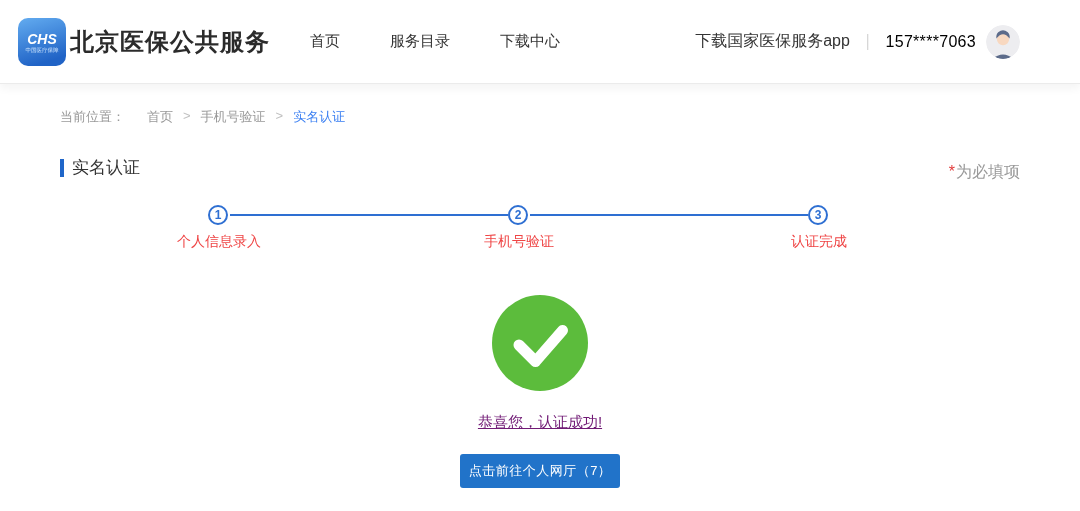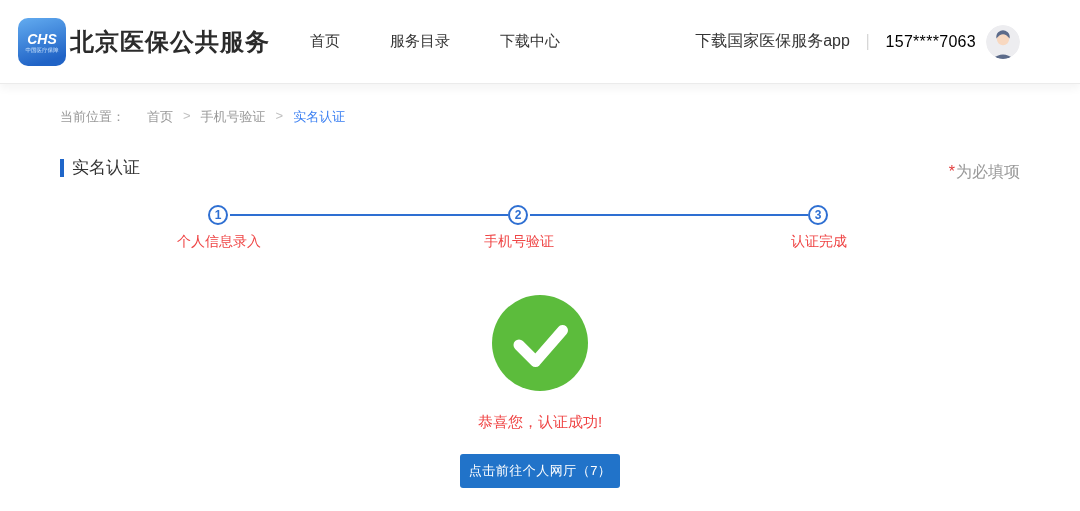--- a/index.html
+++ b/index.html
@@ -39,21 +39,21 @@
   .step { position:relative; flex:0 0 auto; width:22px; }
   .step-circle { width:20px; height:20px; border:2px solid #2e6fd2; border-radius:50%;
     color:#2e6fd2; font-size:12px; font-weight:700; line-height:16px; text-align:center; background:#fff; }
   .step-label { position:absolute; top:28px; left:50%; transform:translateX(-50%);
     white-space:nowrap; font-size:14px; color:#ef4444; }
   .step-line { flex:1 1 auto; height:2px; background:#2e6fd2; margin-top:9px; }
 
   
   .result { margin-top:70px; text-align:center; }
   .check-wrap { display:inline-block; width:96px; height:96px; }
-  .result-message { margin-top:18px; font-size:15px; color:#ef4444; }
+  .result-message { margin-top:18px; font-size:15px; color:#701a75;text-decoration:underline; }
   .go-button { margin-top:22px; display:inline-block; background:#2173c9; color:#fff;
     font-size:13px; border:none; border-radius:3px; padding:8px 9px; cursor:pointer;
     font-family:inherit; letter-spacing:0.5px; }
 </style>
 </head>
 <body>
 
 <header class="header">
   <div class="logo">
     <svg width="48" height="48" viewBox="0 0 48 48">

